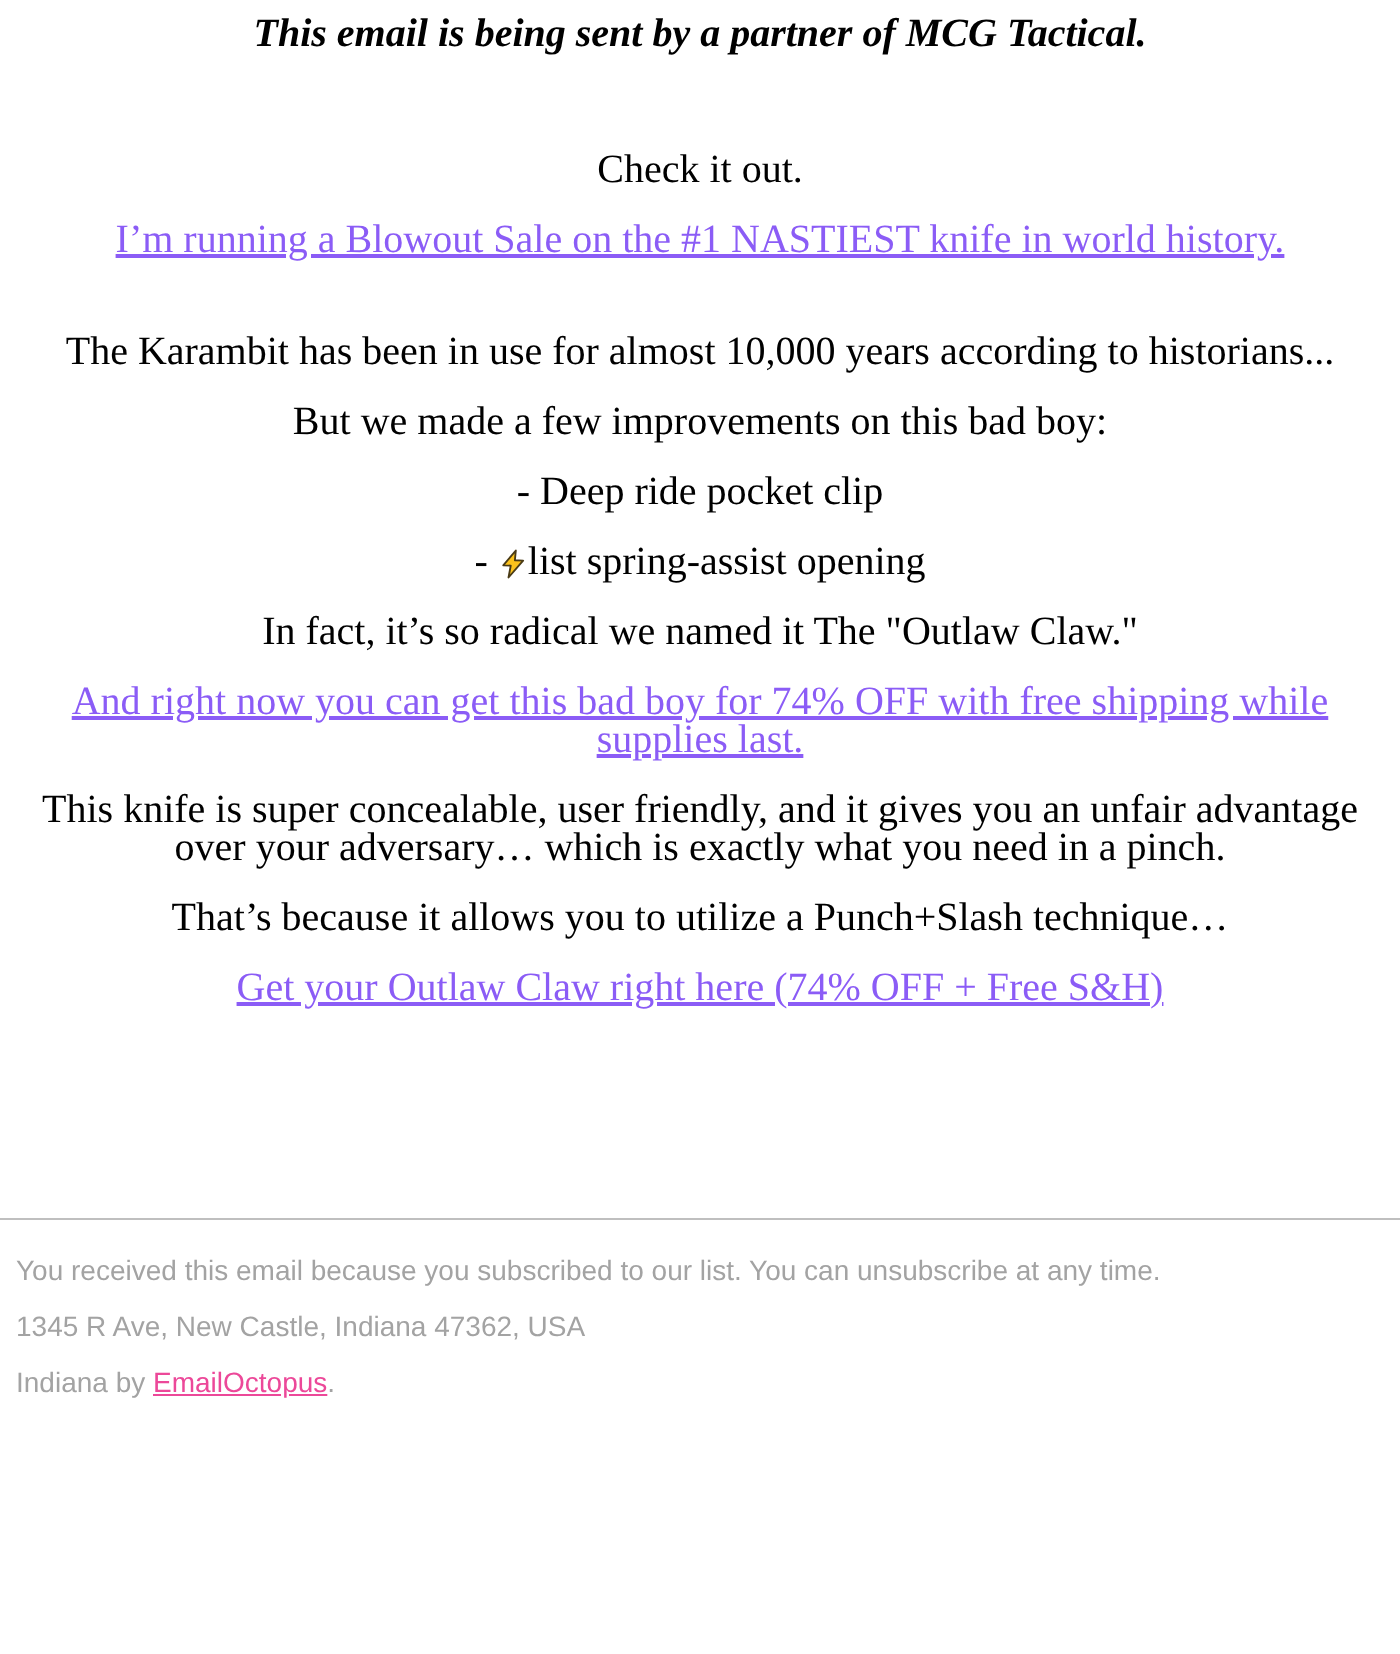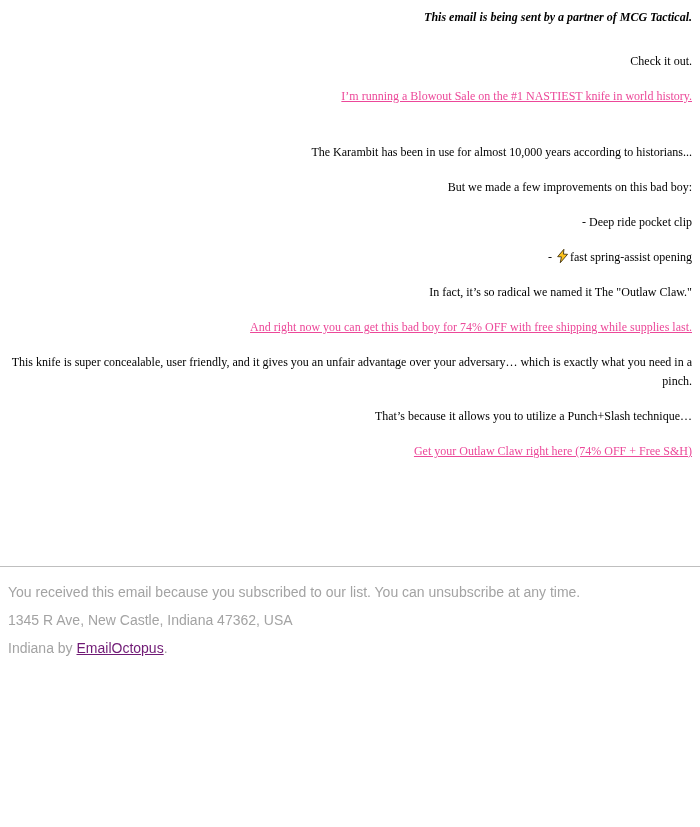--- a/index.html
+++ b/index.html
@@ -8,41 +8,41 @@
     background: #ffffff;
   }
   body {
     width: 700px;
     height: 827px;
     overflow: hidden;
   }
   .content {
     padding: 0 8px;
     font-family: "Liberation Serif", serif;
-    font-size: 12px;
+    font-size: 20px;
     line-height: 19px;
     color: #000000;
-    text-align: right;
+    text-align: center;
   }
   .content p {
     margin: 16px 0;
   }
   p.partner-notice {
     margin-top: 8px;
     font-weight: bold;
     font-style: italic;
   }
   p.check-line {
-    margin-top: 25px;
+    margin-top: 49px;
   }
   p.karambit-line {
     margin-top: 37px;
   }
   a.body-link {
-    color: #ec4899;
+    color: #8b5cf6;
     text-decoration: underline;
     cursor: pointer;
   }
   .bolt-icon {
     display: inline-block;
     width: 15px;
     height: 16px;
     vertical-align: -3px;
   }
   hr.footer-divider {
@@ -59,21 +59,21 @@
     color: #a3a3a3;
     text-align: left;
   }
   .footer p {
     margin: 12px 0;
   }
   .footer p.first {
     margin-top: 17px;
   }
   a.footer-link {
-    color: #701a75;
+    color: #ec4899;
     text-decoration: underline;
     cursor: pointer;
   }
 </style>
 </head>
 <body>
 
 <div class="content">
 
   <p class="partner-notice">This email is being sent by a partner of MCG Tactical.</p>
@@ -84,21 +84,21 @@
 
   <p class="karambit-line">The Karambit has been in use for almost 10,000 years according to historians...</p>
 
   <p>But we made a few improvements on this bad boy:</p>
 
 
   <p>- Deep ride pocket clip</p>
 
   <p><span>- </span><svg class="bolt-icon" viewBox="0 0 16 16">
         <polygon points="9.5,0.8 2.8,8.7 6.8,8.9 5.6,15.2 13.4,6.2 9.0,6.0" fill="#fcc21b" stroke="#4a3b16" stroke-width="1" stroke-linejoin="round"></polygon>
-      </svg><span>fast spring-assist opening</span></p>
+      </svg><span>list spring-assist opening</span></p>
 
   <p>In fact, it’s so radical we named it The "Outlaw Claw."</p>
 
   <p><a class="body-link">And right now you can get this bad boy for 74% OFF with free shipping while supplies last.</a></p>
 
   <p>This knife is super concealable, user friendly, and it gives you an unfair advantage over your adversary… which is exactly what you need in a pinch.</p>
 
   <p>That’s because it allows you to utilize a Punch+Slash technique…</p>
 
 

